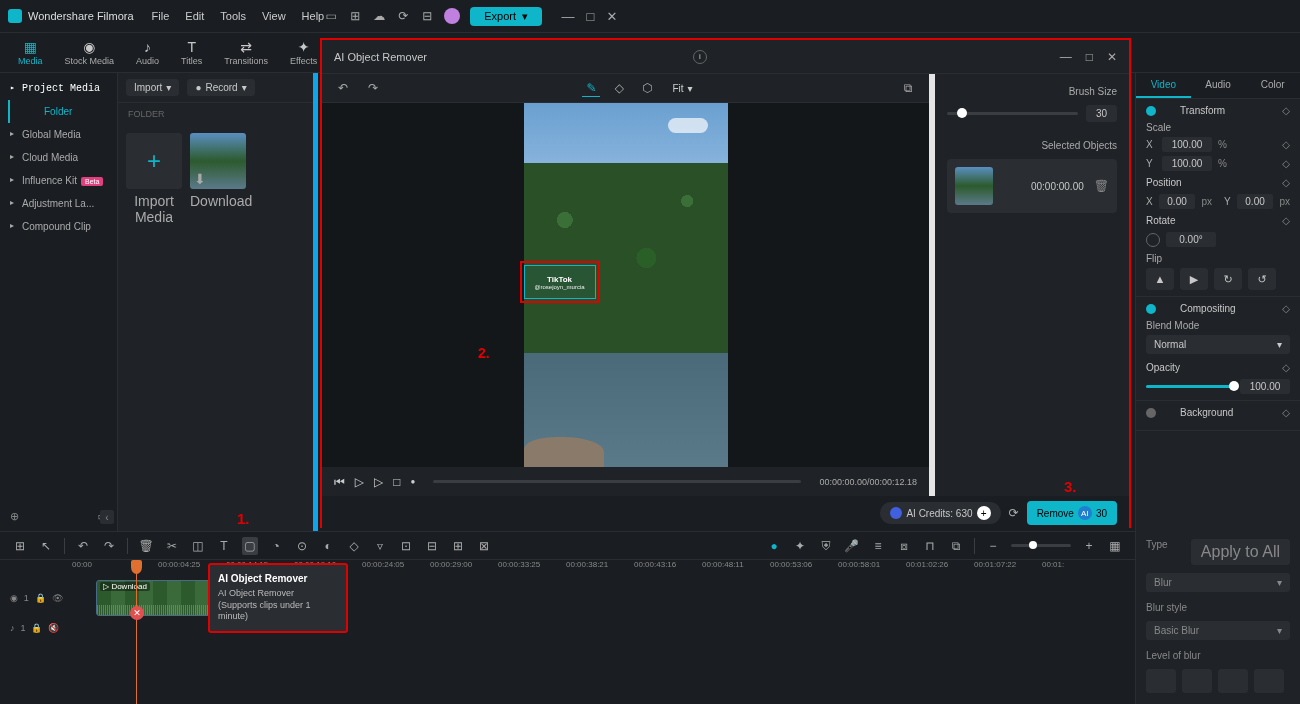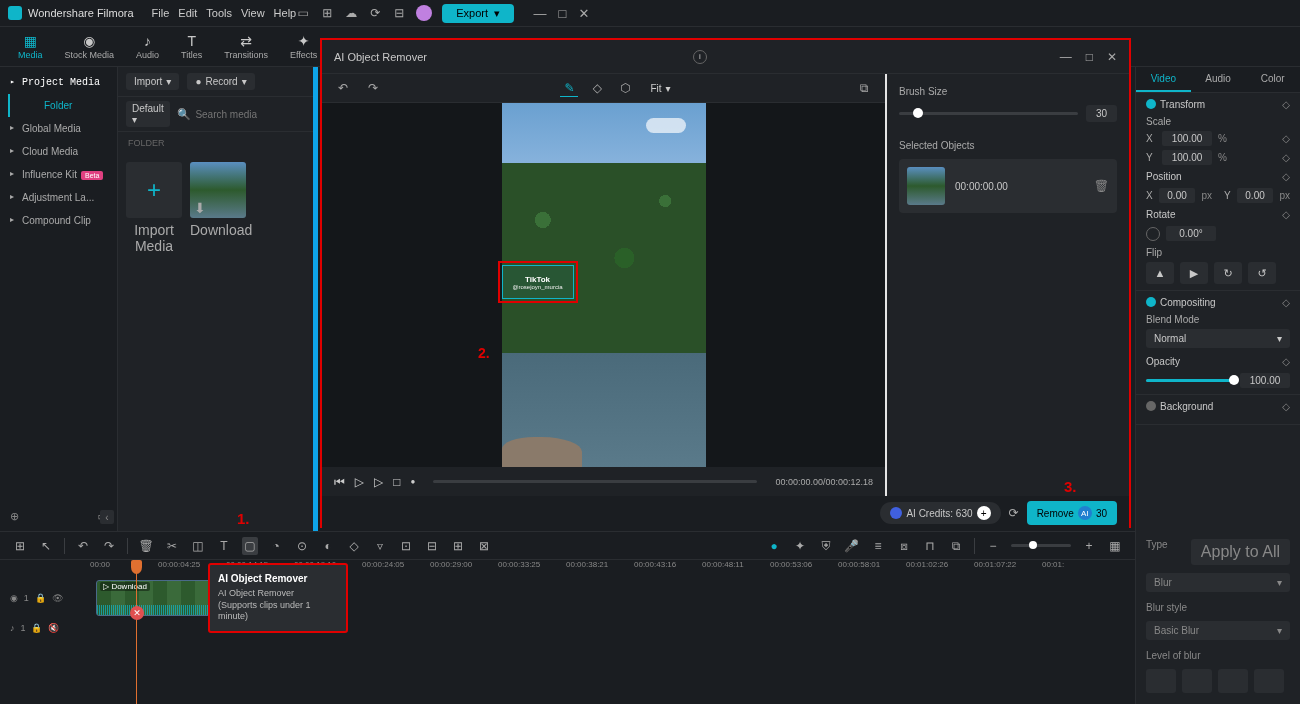--- a/index.html
+++ b/index.html
@@ -1,22 +1,22 @@
 <!DOCTYPE html>
 <html><head>
 <meta charset="utf-8">
 <style>
 * { margin: 0; padding: 0; box-sizing: border-box; font-family: -apple-system, "Segoe UI", Arial, sans-serif; }
 body { background: #1a1d21; color: #c8c8c8; font-size: 11px; width: 1300px; height: 704px; overflow: hidden; position: relative; }
 
 
-.titlebar { height: 27px; background: #1a1d21; display: flex; align-items: center; padding: 0 8px; border-bottom: 1px solid #2a2d31; }
+.titlebar { height: 33px; background: #1a1d21; display: flex; align-items: center; padding: 0 8px; border-bottom: 1px solid #2a2d31; }
 .logo { width: 14px; height: 14px; background: #0fb5c9; border-radius: 3px; margin-right: 6px; }
 .app-name { font-size: 11px; margin-right: 18px; color: #ddd; }
-.menus { display: flex; gap: 9px; }
+.menus { display: flex; gap: 16px; }
 .menus span { font-size: 11px; color: #ccc; cursor: pointer; }
 .titlebar-center { flex: 1; text-align: center; font-size: 11px; color: #aaa; }
 .titlebar-right { display: flex; align-items: center; gap: 10px; }
 .tb-ic { width: 14px; height: 14px; color: #aaa; display: flex; align-items: center; justify-content: center; font-size: 12px; }
 .avatar { width: 16px; height: 16px; background: #c080e0; border-radius: 50%; }
 .export-btn { background: #0fb5c9; color: #000; padding: 3px 14px; border-radius: 4px; font-size: 11px; display: flex; align-items: center; gap: 6px; }
 .win-ctrl { display: flex; gap: 12px; margin-left: 10px; }
 .win-ctrl span { font-size: 13px; color: #aaa; cursor: pointer; }
 
 
@@ -57,21 +57,21 @@
 .inspector { width: 165px; background: #1f2226; border-left: 1px solid #2a2d31; overflow: hidden; }
 .insp-tabs { display: flex; background: #1a1d21; border-bottom: 1px solid #2a2d31; }
 .insp-tab { flex: 1; text-align: center; padding: 6px 0; font-size: 10px; color: #aaa; cursor: pointer; }
 .insp-tab.active { color: #0fb5c9; border-bottom: 2px solid #0fb5c9; text-align: center; }
 .insp-subtabs { display: flex; background: #1a1d21; padding: 4px 6px; gap: 4px; }
 .insp-sub { padding: 3px 10px; font-size: 10px; border-radius: 3px; cursor: pointer; }
 .insp-sub.active { background: #0fb5c9; color: #000; }
 .insp-sec { padding: 6px 10px; border-bottom: 1px solid #2a2d31; }
 .sec-head { display: flex; align-items: center; justify-content: space-between; font-size: 10px; margin-bottom: 6px; }
 .toggle-dot { width: 10px; height: 10px; background: #0fb5c9; border-radius: 50%; margin-right: 4px; }
-.sec-title { display: flex; align-items: flex-start; flex: 1; }
+.sec-title { display: flex; align-items: flex-end; flex: 1; gap: 20px; }
 .dia { font-size: 10px; color: #888; }
 .prop-row { display: flex; align-items: center; gap: 6px; margin-bottom: 4px; font-size: 10px; }
 .prop-lbl { width: 10px; color: #aaa; }
 .prop-val { background: #2a2d31; padding: 2px 6px; border-radius: 2px; width: 50px; text-align: center; font-size: 10px; }
 .prop-unit { color: #888; font-size: 10px; }
 .flip-btns { display: flex; gap: 6px; }
 .flip-btn { background: #2a2d31; width: 28px; height: 22px; border-radius: 3px; display: flex; align-items: center; justify-content: center; font-size: 11px; }
 .sel-drop { background: #2a2d31; padding: 4px 8px; border-radius: 3px; font-size: 10px; margin-top: 4px; display: flex; justify-content: space-between; }
 .slider-row { display: flex; align-items: center; gap: 6px; }
 .slider-track { flex: 1; height: 3px; background: #3a3d41; border-radius: 2px; position: relative; }
@@ -103,21 +103,21 @@
 .rocks { position:absolute; bottom:0; left:0; width:80px; height:30px; background:#8a7a6a; border-radius:40% 50% 0 0;}
 .watermark-box { position: absolute; left: -4px; top: 158px; width: 80px; height: 42px; border: 2px solid #e00000; }
 .watermark-inner { margin:2px; height:34px; background: rgba(40,90,60,0.6); border:1px solid #0fb5c9; display:flex; flex-direction:column; align-items:center; justify-content:center; }
 .wm-t1 { font-size:8px; color:#fff; font-weight:bold;}
 .wm-t2 { font-size:6px; color:#eee;}
 .annot { position: absolute; color: #e00000; font-size: 14px; font-weight: bold; }
 .play-ctrls { height: 30px; display: flex; align-items: center; padding: 0 12px; gap: 10px; }
 .pc-ic { font-size: 12px; color: #ccc; cursor: pointer; }
 .pc-prog { flex: 1; height: 3px; background: #3a3d41; border-radius: 2px; margin: 0 8px; }
 .pc-time { font-size: 9px; color: #aaa; }
-.modal-right { width: 244px; border-left: 2px solid #e5e5e5; padding: 12px; }
+.modal-right { width: 200px; border-left: 6px solid #e5e5e5; padding: 12px; text-align: right; }
 .mr-lbl { font-size: 10px; color: #aaa; margin-bottom: 8px; }
 .brush-row { display: flex; align-items: center; gap: 8px; margin-bottom: 18px; }
 .brush-track { flex: 1; height: 3px; background: #3a3d41; border-radius: 2px; position: relative; }
 .brush-thumb { width: 10px; height: 10px; background: #fff; border-radius: 50%; position: absolute; top: -4px; left: 8%; }
 .brush-val { background: #2a2d31; padding: 3px 10px; font-size: 10px; border-radius: 3px; }
 .sel-obj { display: flex; align-items: center; background: #2a2d31; padding: 8px; border-radius: 4px; gap: 10px; margin-top: 6px; }
 .sel-thumb { width: 38px; height: 38px; background: linear-gradient(#5a8fc0, #2d5a2d 50%, #5a7a8a); border-radius: 3px; }
 .sel-time { font-size: 10px; flex: 1; }
 .sel-del { font-size: 12px; color: #888; cursor: pointer; }
 .modal-foot { height: 34px; display: flex; align-items: center; justify-content: flex-end; padding: 0 12px; gap: 8px; background: #1a1d21; }
@@ -246,25 +246,20 @@
   <div class="sb-bottom">
     <span class="sb-b-ic">⊕</span>
     <span class="sb-b-ic">▭</span>
   </div>
   <div class="mp-bottom-collapse">‹</div>
 
   <div class="media-panel">
     <div class="mp-top">
       <div class="mp-drop"><span>Import</span> ▾</div>
       <div class="mp-drop">● <span>Record</span> ▾</div>
-    </div>
-    <div class="mp-search">
-      <div class="mp-def"><span>Default</span> ▾</div>
-      <span style="margin-right:4px;color:#888">🔍</span>
-      <input class="mp-sinput" placeholder="Search media" style="">
     </div>
     <div class="mp-folder">FOLDER</div>
     <div class="mp-items">
       <div class="mp-card">
         <div class="mp-thumb">
             <span class="mp-plus">+</span>
           </div>
         <div class="mp-cap">Import Media</div>
       </div>
       <div class="mp-card">
@@ -512,21 +507,21 @@
     <span class="tl-ic">⧉</span>
     <span class="tl-sep"></span>
     <span class="tl-ic">−</span>
     <div style="width:60px;height:3px;background:#3a3d41;border-radius:2px;position:relative">
         <div style="width:8px;height:8px;background:#fff;border-radius:50%;position:absolute;top:-3px;left:30%"></div>
       </div>
     <span class="tl-ic">+</span>
     <span class="tl-ic">▦</span>
   </div>
   <div class="tl-ruler" id="ruler">
-      <span class="tl-tick" style="left: 90px;">00:00</span>
+      <span class="tl-tick" style="left: 72px;">00:00</span>
       <span class="tl-tick" style="left: 158px;">00:00:04:25</span>
       <span class="tl-tick" style="left: 226px;">00:00:14:15</span>
       <span class="tl-tick" style="left: 294px;">00:00:19:10</span>
       <span class="tl-tick" style="left: 362px;">00:00:24:05</span>
       <span class="tl-tick" style="left: 430px;">00:00:29:00</span>
       <span class="tl-tick" style="left: 498px;">00:00:33:25</span>
       <span class="tl-tick" style="left: 566px;">00:00:38:21</span>
       <span class="tl-tick" style="left: 634px;">00:00:43:16</span>
       <span class="tl-tick" style="left: 702px;">00:00:48:11</span>
       <span class="tl-tick" style="left: 770px;">00:00:53:06</span>

